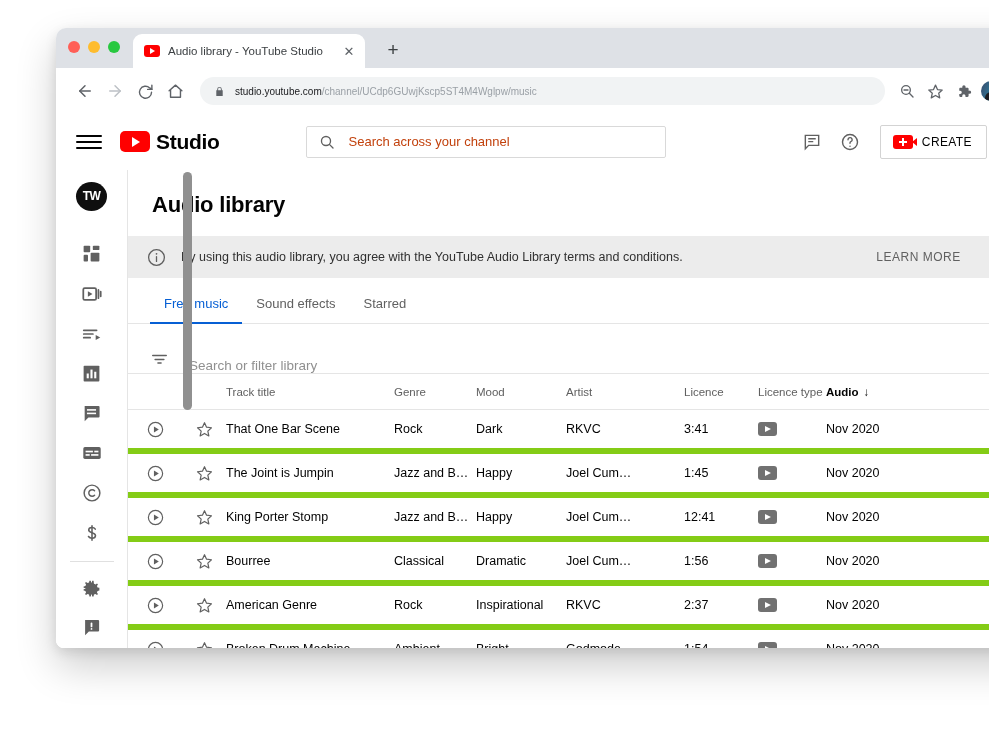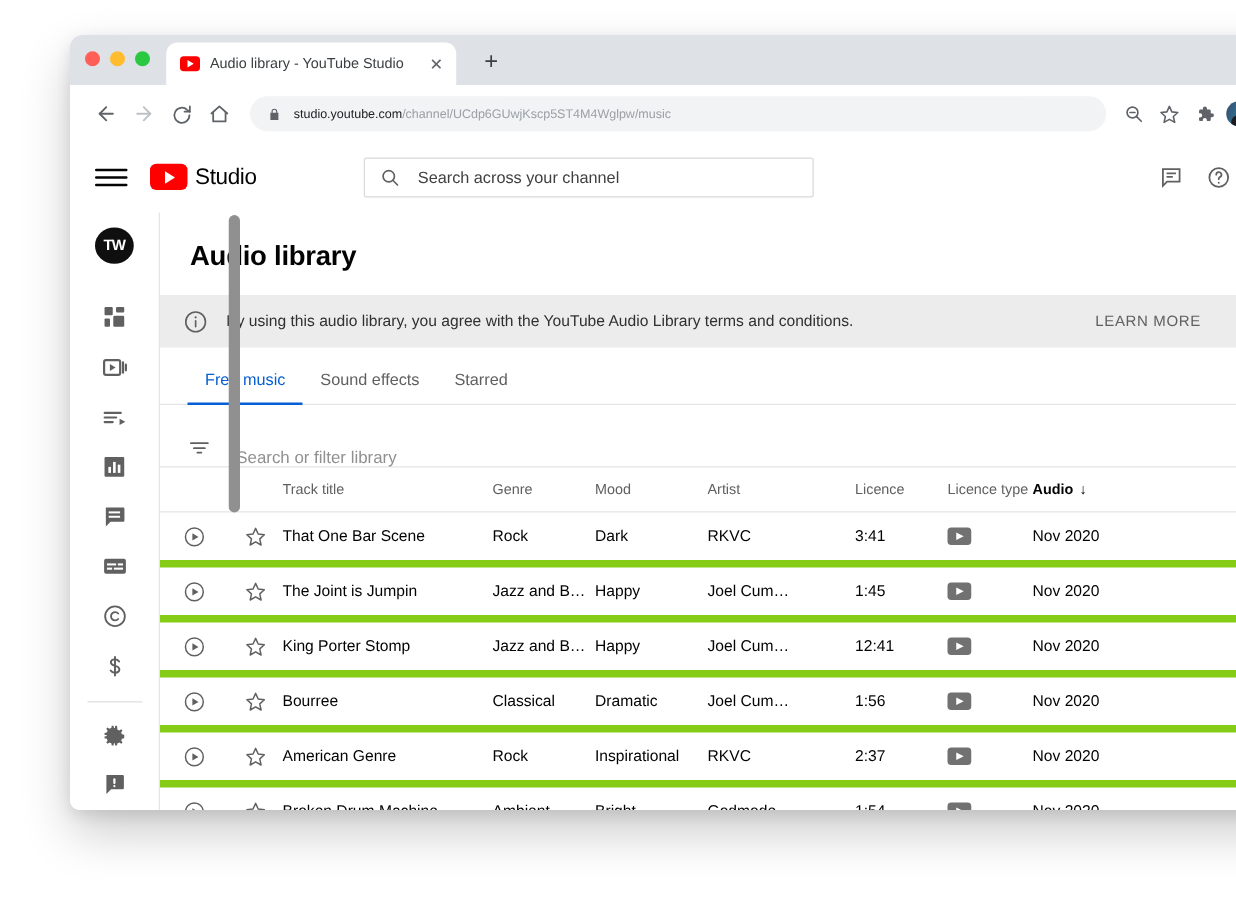--- a/index.html
+++ b/index.html
@@ -176,33 +176,33 @@
   }
   .studio-logo .mark::after {
     content: "";
     width: 0; height: 0;
     border-left: 8px solid #ffffff;
     border-top: 5px solid transparent;
     border-bottom: 5px solid transparent;
     margin-left: 2px;
   }
   .studio-logo .word {
-    font-size: 18px; font-weight: 400; color: #030303;
+    font-size: 21px; font-weight: 700; color: #030303;
     letter-spacing: -0.3px;
   }
   .channel-search {
     width: 360px; height: 32px;
     margin-left: 86px;
     border: 1px solid #d9d9d9;
     border-radius: 2px;
     display: flex; align-items: center;
     padding: 0 12px;
     gap: 14px;
   }
-  .channel-search .ph { font-size: 13px; color: #404040; text-align: center; }
+  .channel-search .ph { font-size: 13px; color: #c2410c; text-align: center; }
   .mh-right { margin-left: auto; display: flex; align-items: center; gap: 14px; }
   .mh-icon { width: 24px; height: 24px; display: flex; align-items: center; justify-content: center; color: #606060; }
   .create-btn {
     height: 34px;
     border: 1px solid #d3d3d3;
     border-radius: 2px;
     display: flex; align-items: center;
     padding: 0 14px 0 12px;
     gap: 9px;
     margin-left: 4px;
@@ -494,20 +494,26 @@
             </svg>
         </span>
         <span class="mh-icon">
           <svg width="20" height="20" viewBox="0 0 24 24" fill="none" stroke="currentColor" stroke-width="1.7">
               <circle cx="12" cy="12" r="9"></circle>
               <path d="M9.6 9.3a2.5 2.5 0 1 1 3.4 2.3c-.7.3-1 .9-1 1.6v.4" stroke-linecap="round"></path>
               <circle cx="12" cy="17" r="0.9" fill="currentColor" stroke="none"></circle>
             </svg>
         </span>
 
+        <div class="create-btn">
+          <span class="cam-icon">
+              <span class="plus"></span>
+            </span>
+          <span class="create-label">CREATE</span>
+        </div>
 
         <span class="avatar-circle">TW</span>
       </div>
     </div>
 
     <div class="yt-body">
 
       <div class="sidenav">
         <span class="avatar-big">TW</span>
 

